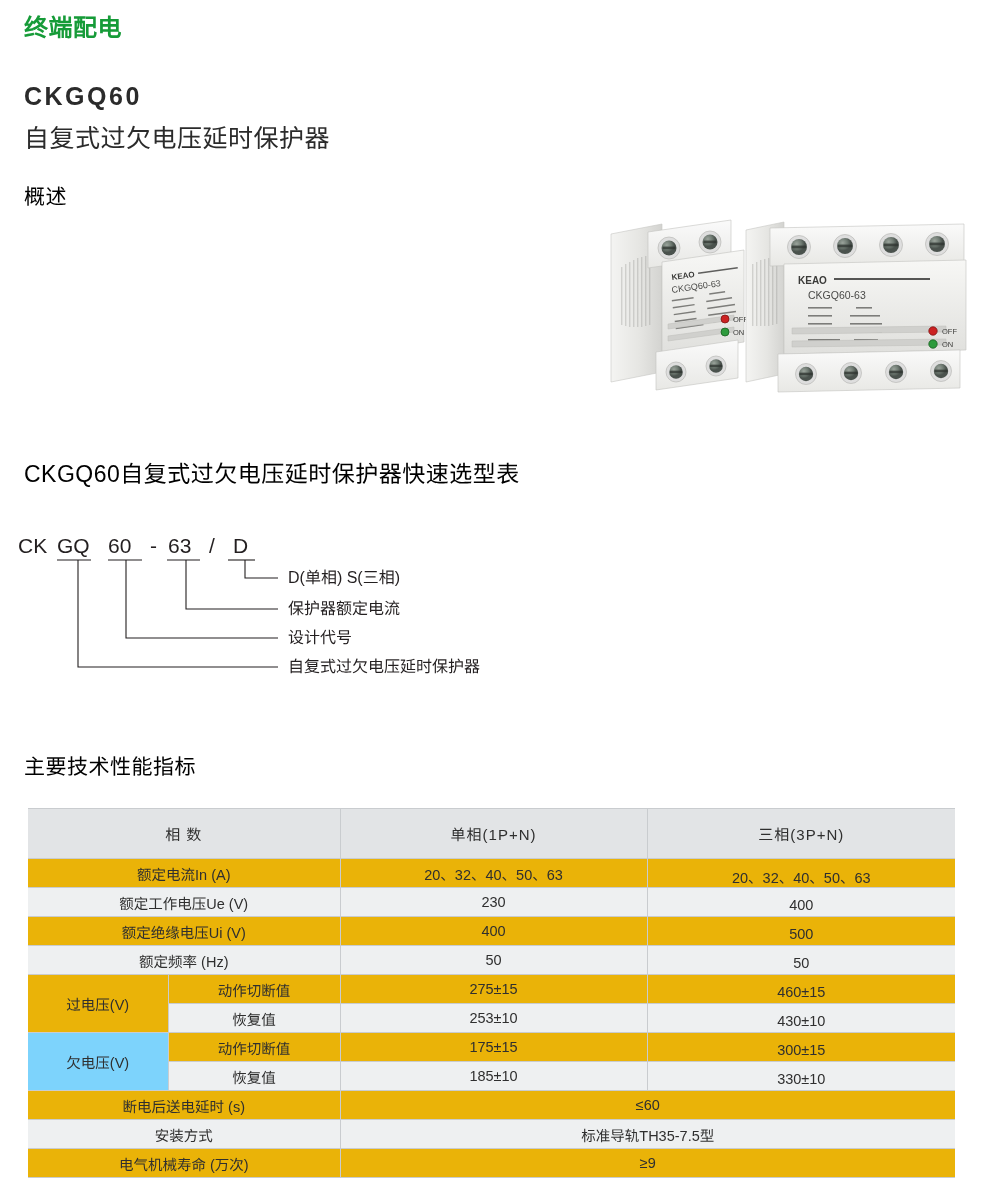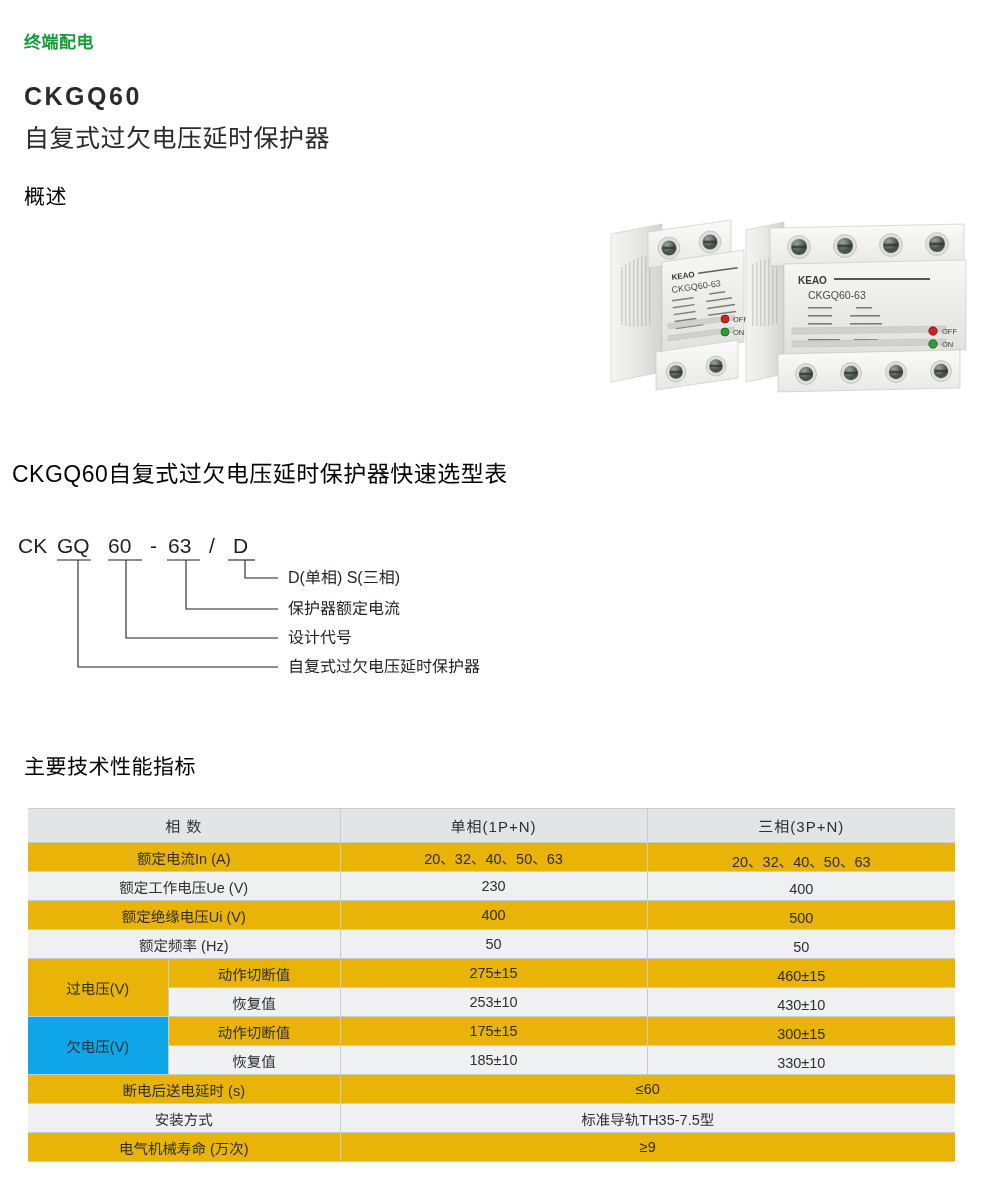--- a/index.html
+++ b/index.html
@@ -13,22 +13,22 @@
   body {
     font-family: "Liberation Sans", "DejaVu Sans", sans-serif;
     color: #231f20;
     position: relative;
     overflow: hidden;
   }
 
   
   .kicker {
     position: absolute;
-    left: 24px; top: 28px;
-    font-size: 17px;
+    left: 24px; top: 8px;
+    font-size: 24px;
     font-weight: bold;
     color: #169b38;
     letter-spacing: 0.5px;
   }
 
   .model-name {
     position: absolute;
     left: 24px; top: 82px;
     font-size: 25px;
     color: #2b2b2b;
@@ -45,21 +45,21 @@
   }
 
   .sec-title {
     position: absolute;
     font-size: 21px;
     font-weight: normal;
     color: #000000;
     letter-spacing: 0.5px;
   }
   #overview-title { left: 24px; top: 180px; }
-  #selection-title { left: 12px; top: 455px; font-size: 23px; }
+  #selection-title { left: 24px; top: 455px; font-size: 23px; }
   #spec-title { left: 24px; top: 750px; }
 
   
   .overview {
     position: absolute;
     left: 24px; top: 222px;
     width: 548px;
     font-size: 18.5px;
     line-height: 34px;
     color: #2b2b2b;
@@ -106,21 +106,21 @@
     height: 29px;
     text-align: center;
     vertical-align: middle;
     font-weight: normal;
     padding: 0 2px;
   }
   .spec-table .vline-r { border-right: 1px solid #c9cccf; }
   .spec-table .hdr {
     background: #e2e4e6;
     font-size: 15px;
-    height: 34px;
+    height: 50px;
     letter-spacing: 1px;
   }
   .spec-table tr.shade > td { background: #eef0f1; }
   .spec-table tr.plain > td { background: #eab308; }
   .spec-table td.grp {
     background: inherit;
   }
   .cell-3p { position: relative; top: 3px; }
 </style>
 </head>
@@ -369,21 +369,21 @@
       <td class="vline-r">275±15</td>
       <td><span class="cell-3p">460±15</span></td>
     </tr>
     <tr class="shade">
       <td class="vline-r">恢复值</td>
       <td class="vline-r">253±10</td>
       <td><span class="cell-3p">430±10</span></td>
     </tr>
 
     <tr class="plain">
-      <td class="vline-r grp" rowspan="2" style="background:#0ea5e9">欠电压(V)</td>
+      <td class="vline-r grp" rowspan="2" style="background:#7dd3fc">欠电压(V)</td>
       <td class="vline-r">动作切断值</td>
       <td class="vline-r">175±15</td>
       <td><span class="cell-3p">300±15</span></td>
     </tr>
     <tr class="shade">
       <td class="vline-r">恢复值</td>
       <td class="vline-r">185±10</td>
       <td><span class="cell-3p">330±10</span></td>
     </tr>
 

